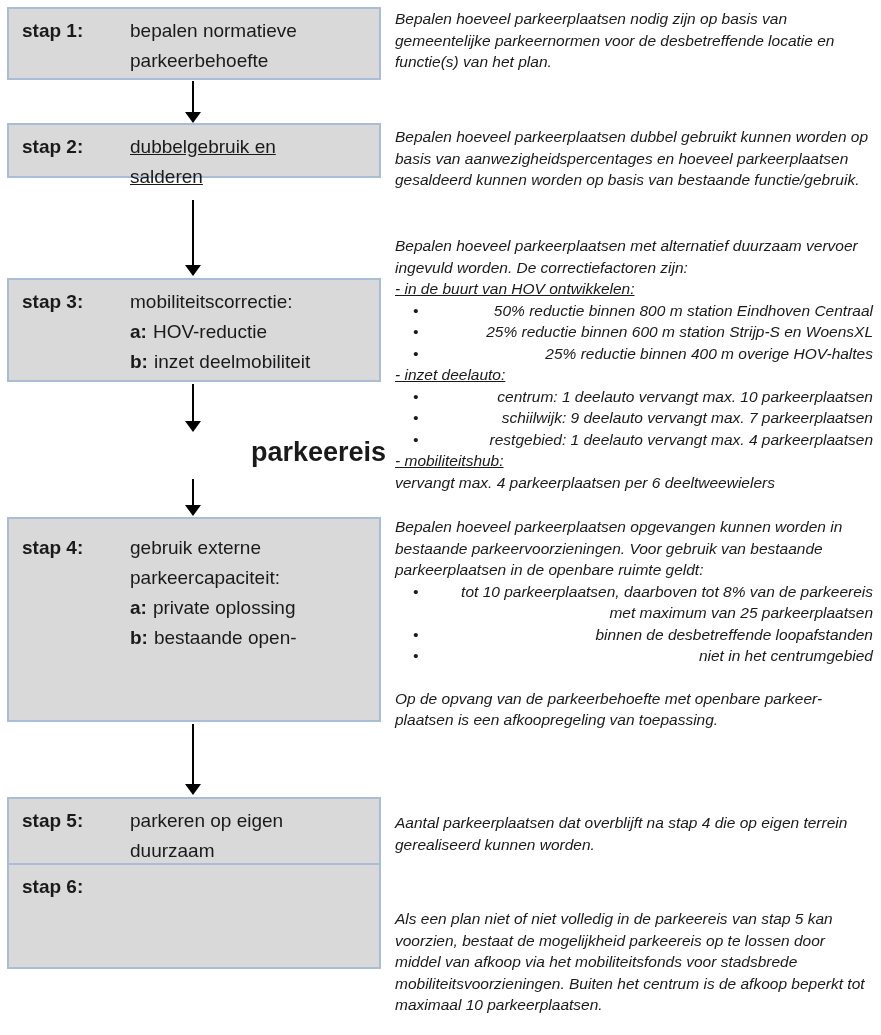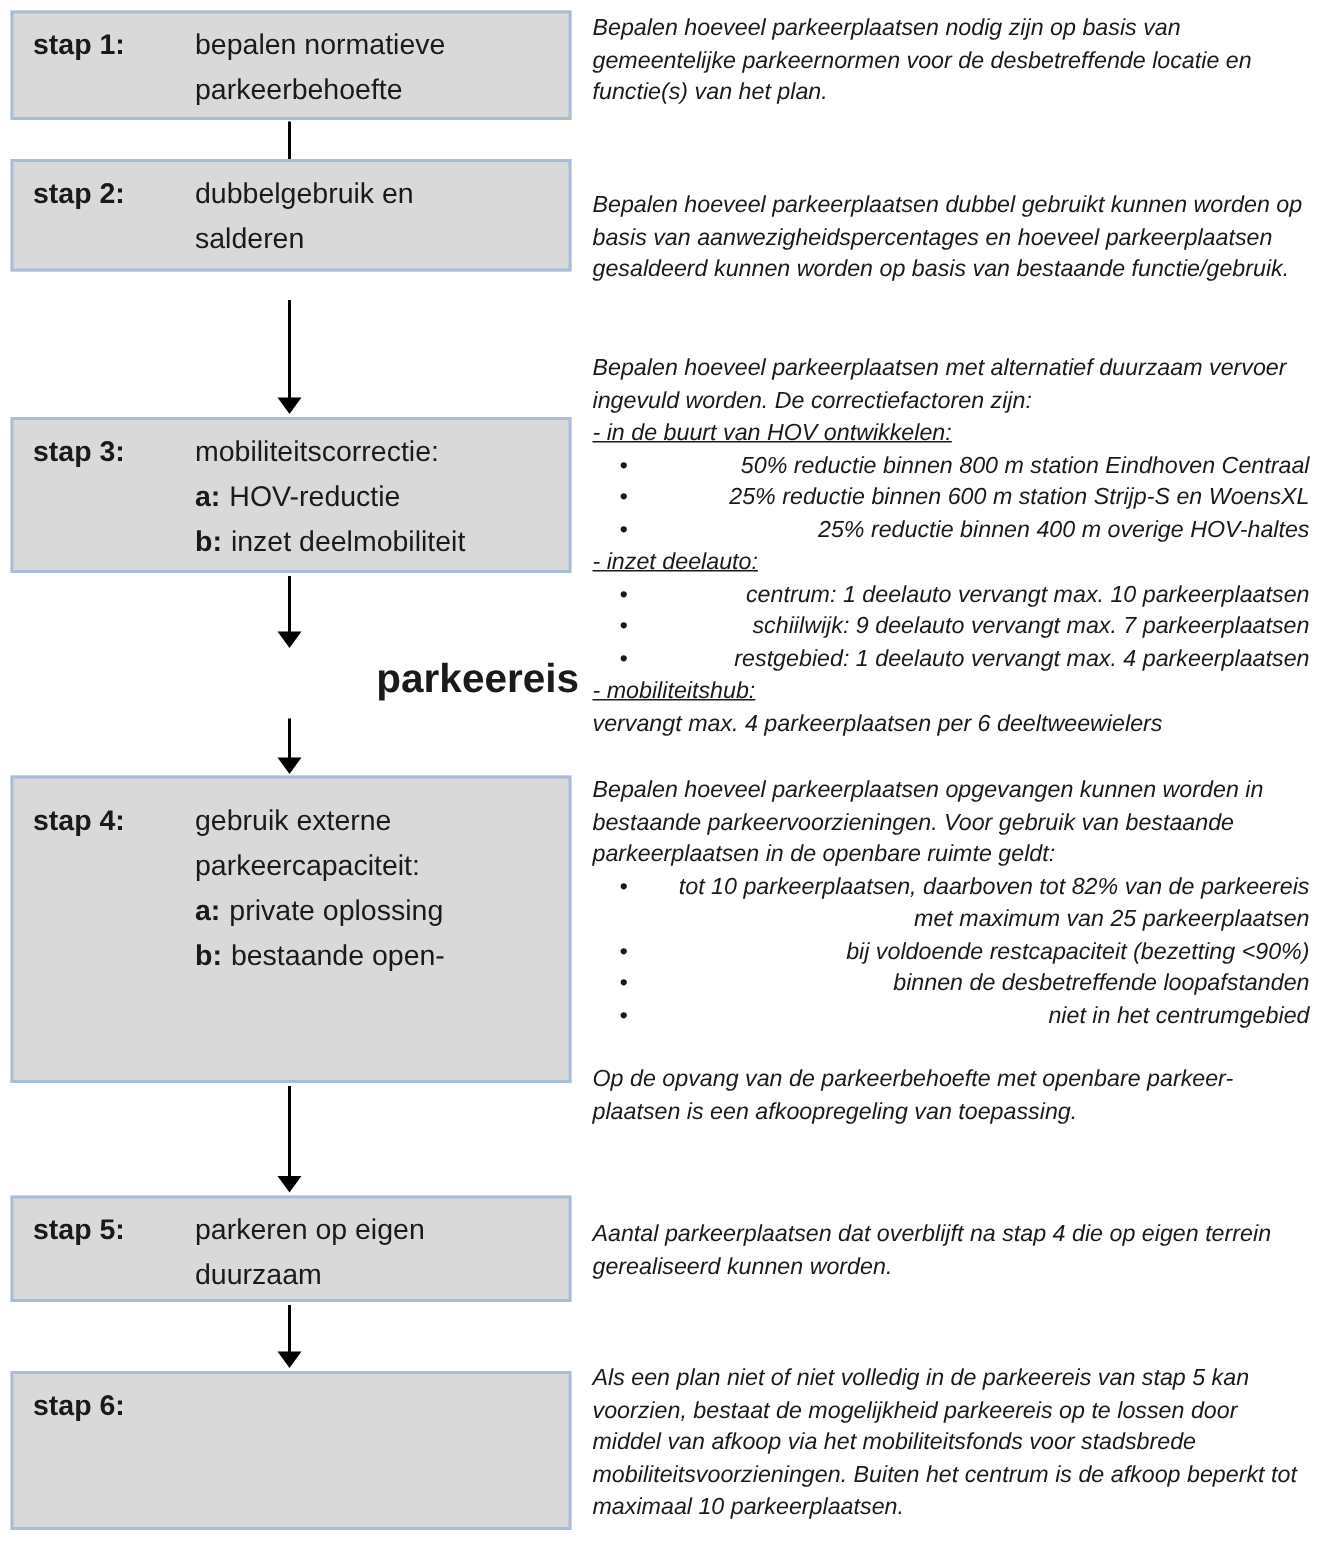--- a/index.html
+++ b/index.html
@@ -68,21 +68,21 @@
     <div class="box-inner">
       <span class="step-label">stap 1:</span>
       <div class="box-lines">
         <div>bepalen normatieve</div>
         <div>parkeerbehoefte</div>
       </div>
     </div>
   </div>
   <div class="arrow" style="top:81px; height:42px;"></div>
 
-  <div class="box" style="top:106px; height:75px;">
+  <div class="box" style="top:123px; height:55px;text-decoration:underline;">
     <div class="box-inner">
       <span class="step-label">stap 2:</span>
       <div class="box-lines">
         <div>dubbelgebruik en</div>
         <div>salderen</div>
       </div>
     </div>
   </div>
   <div class="arrow" style="top:200px; height:76px;"></div>
 
@@ -118,21 +118,21 @@
     <div class="box-inner">
       <span class="step-label">stap 5:</span>
       <div class="box-lines">
         <div>parkeren op eigen</div>
         <div>duurzaam</div>
       </div>
     </div>
   </div>
   <div class="arrow" style="top:870px; height:42px;"></div>
 
-  <div class="box" style="top:914px; height:106px;">
+  <div class="box" style="top:863px; height:106px;">
     <div class="box-inner">
       <span class="step-label">stap 6:</span>
     </div>
   </div>
 
 </div>
 
 <div>
 
   <p class="note" style="top:8px;">Bepalen hoeveel parkeerplaatsen nodig zijn op basis van gemeentelijke parkeernormen voor de desbetreffende locatie en functie(s) van het plan.</p>
@@ -153,22 +153,21 @@
       <li>schiilwijk: 9 deelauto vervangt max. 7 parkeerplaatsen</li>
       <li>restgebied: 1 deelauto vervangt max. 4 parkeerplaatsen</li>
     </ul>
     <div class="u">- mobiliteitshub:</div>
     <div>vervangt max. 4 parkeerplaatsen per 6 deeltweewielers</div>
   </div>
 
   <div class="note" style="top:516px;">
     <div>Bepalen hoeveel parkeerplaatsen opgevangen kunnen worden in bestaande parkeervoorzieningen. Voor gebruik van bestaande parkeerplaatsen in de openbare ruimte geldt:</div>
     <ul class="bullets">
-      <li>tot 10 parkeerplaatsen, daarboven tot 82% van de parkeereis met maximum van 25 parkeerplaatsen</li>
-      <li>bij voldoende restcapaciteit (bezetting &lt;90%)</li>
+      <li>tot 10 parkeerplaatsen, daarboven tot 8% van de parkeereis met maximum van 25 parkeerplaatsen</li>
       <li>binnen de desbetreffende loopafstanden</li>
       <li>niet in het centrumgebied</li>
     </ul>
     <div class="gap-before">Op de opvang van de parkeerbehoefte met openbare parkeer-plaatsen is een afkoopregeling van toepassing.</div>
   </div>
 
   <p class="note" style="top:812px;">Aantal parkeerplaatsen dat overblijft na stap 4 die op eigen terrein gerealiseerd kunnen worden.</p>
 
   <p class="note" style="top:908px;">Als een plan niet of niet volledig in de parkeereis van stap 5 kan voorzien, bestaat de mogelijkheid parkeereis op te lossen door middel van afkoop via het mobiliteitsfonds voor stadsbrede mobiliteitsvoorzieningen. Buiten het centrum is de afkoop beperkt tot maximaal 10 parkeerplaatsen.</p>
 

